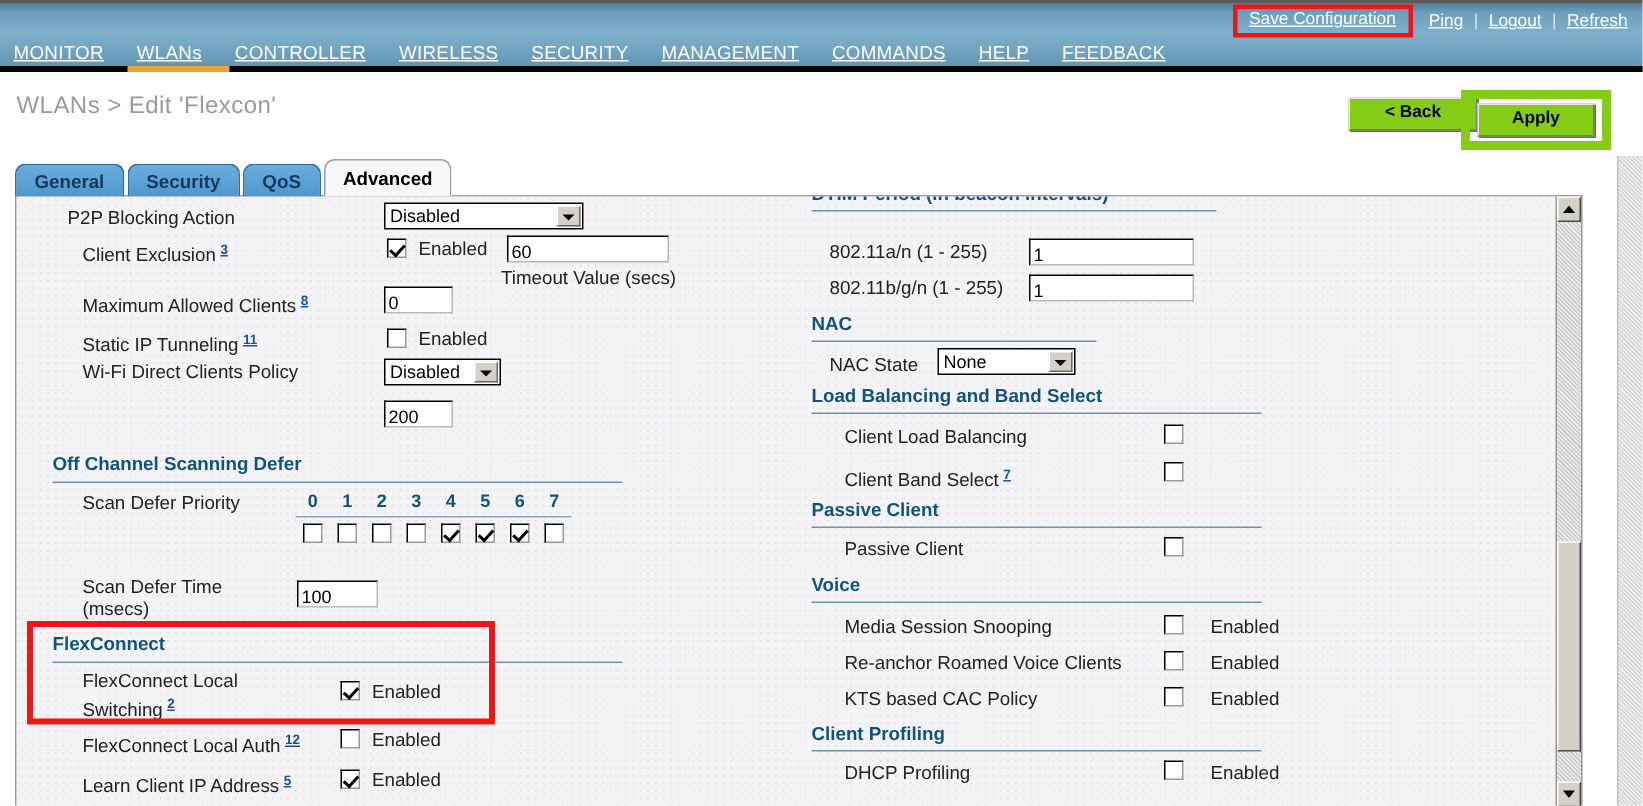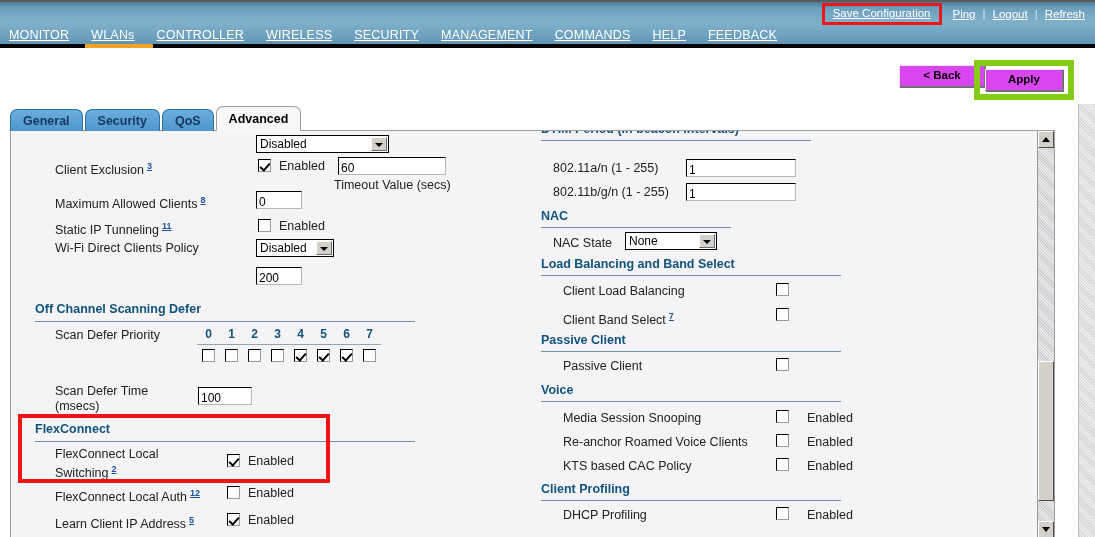--- a/index.html
+++ b/index.html
@@ -104,21 +104,21 @@
     font-size: 16px;
     color: #9a9a9a;
     font-weight: normal;
     letter-spacing: 0.3px;
     white-space: nowrap;
   }
   .btn {
     border: 1px solid #7b7b7b;
     border-top-color: #e8e8e8;
     border-left-color: #e8e8e8;
-    background: #d946ef;
+    background: #84cc16;
     font-family: "Liberation Sans", sans-serif;
     font-size: 11.5px;
     font-weight: bold;
     color: #000000;
     box-shadow: 1px 1px 0 #6b6b6b;
     cursor: pointer;
     text-align: center;
   }
   .btn-back {
     position: absolute;
@@ -447,38 +447,42 @@
     <a class="nav-item" href="#">MANAGEMENT</a>
     <a class="nav-item" href="#">COMMANDS</a>
     <a class="nav-item" href="#">HELP</a>
     <a class="nav-item" href="#">FEEDBACK</a>
   </div>
 </div>
 <div class="nav-underline"></div>
 <div class="nav-active-marker"></div>
 
 <div class="titlebar">
+  <div class="page-title">WLANs &gt; Edit  'Flexcon'</div>
   <div class="btn btn-back">&lt; Back</div>
   <div class="apply-wrap">
     <div class="btn btn-apply">Apply</div>
   </div>
 </div>
 
 <div class="tabstrip">
   <div class="tab tab-inactive">General</div>
   <div class="tab tab-inactive">Security</div>
   <div class="tab tab-inactive">QoS</div>
   <div class="tab tab-active">Advanced</div>
 </div>
 
 <div class="panel">
   <div class="panel-inner">
 
     <div class="col-left">
 
+      <div class="row" style="left:34px; top:7px;">
+        <div class="lbl" style="width:200px;">P2P Blocking Action</div>
+      </div>
       <div class="sel" style="position:absolute; left:245px; top:4px; width:133px;">
         <span>Disabled</span>
         <span class="arrow"></span>
       </div>
 
       <div class="row" style="left:44px; top:28px;">
         <div class="lbl">
           <span>Client Exclusion</span><a class="fn" href="#">3</a>
         </div>
       </div>

